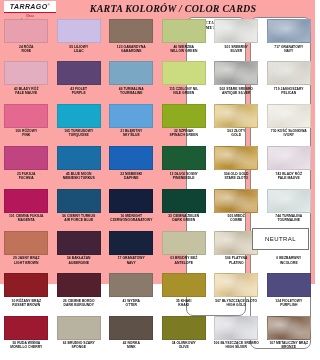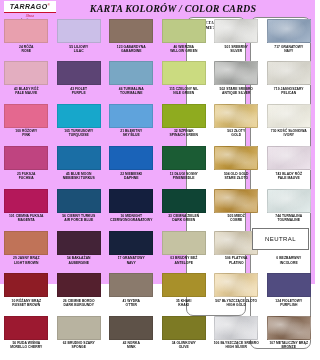--- a/index.html
+++ b/index.html
@@ -5,21 +5,21 @@
   * { box-sizing: border-box; margin: 0; padding: 0; }
   html, body {
     width: 315px; height: 360px;
     background: #ffffff;
     font-family: "Liberation Sans", sans-serif;
     overflow: hidden;
   }
   #page {
     position: relative;
     width: 315px; height: 284px;
-    background: #f0abfc;
+    background: #fca5a5;
   }
 
   
   .header {
     position: absolute;
     top: 0; left: 0;
     width: 315px; height: 20px;
   }
   .logo-wrap {
     position: absolute;

